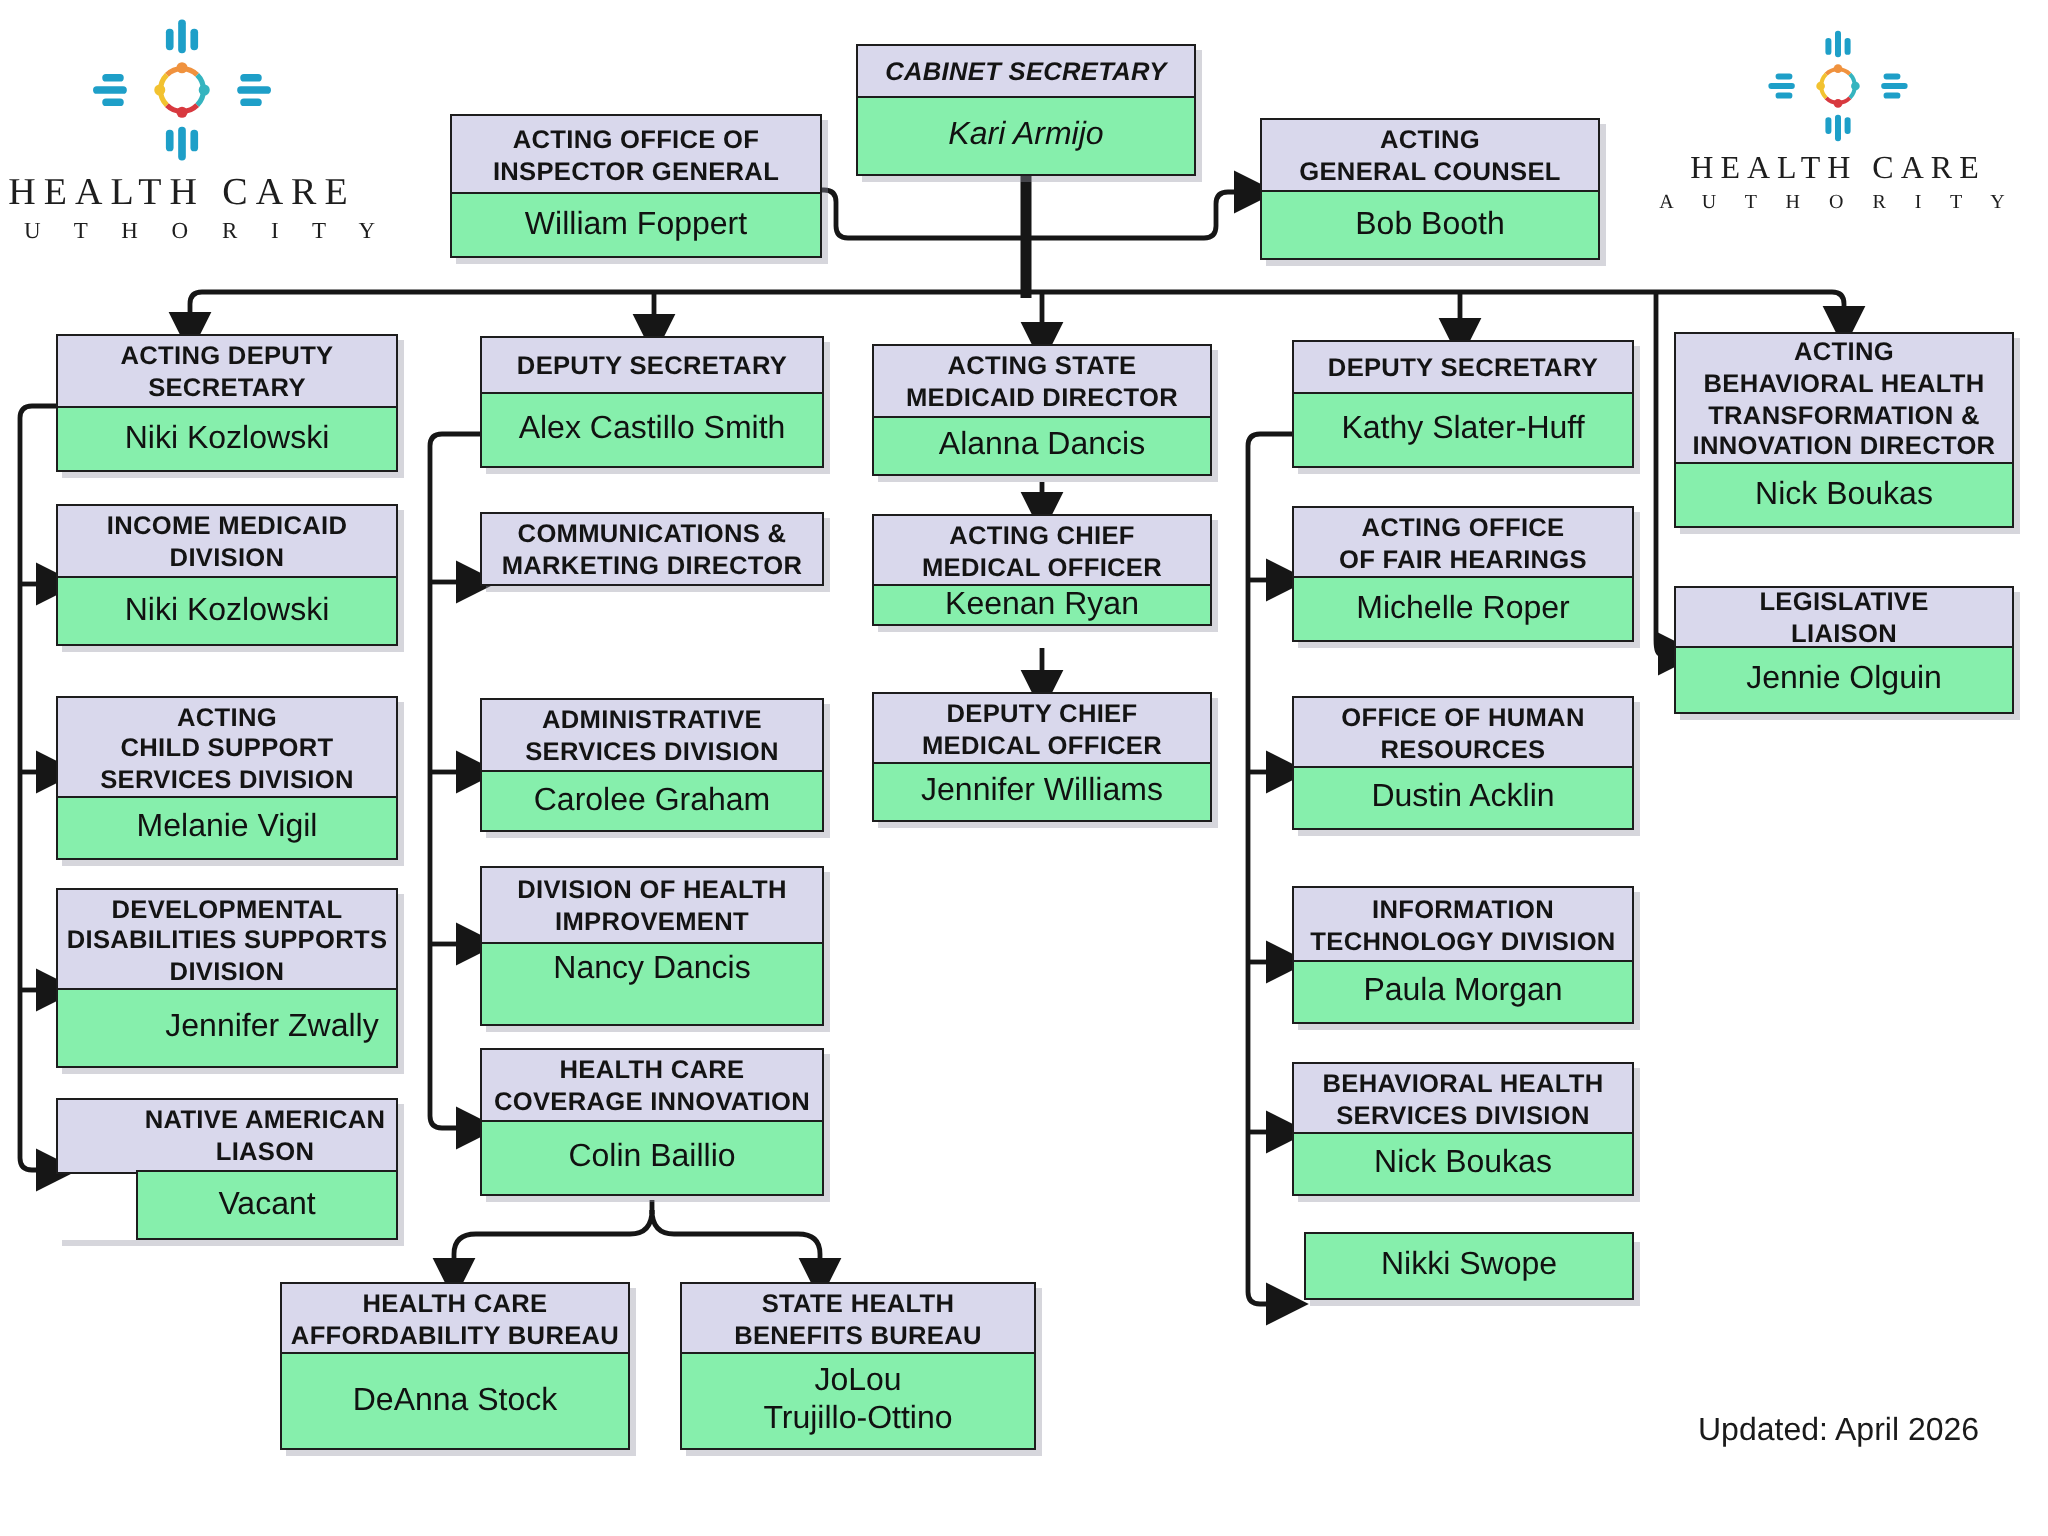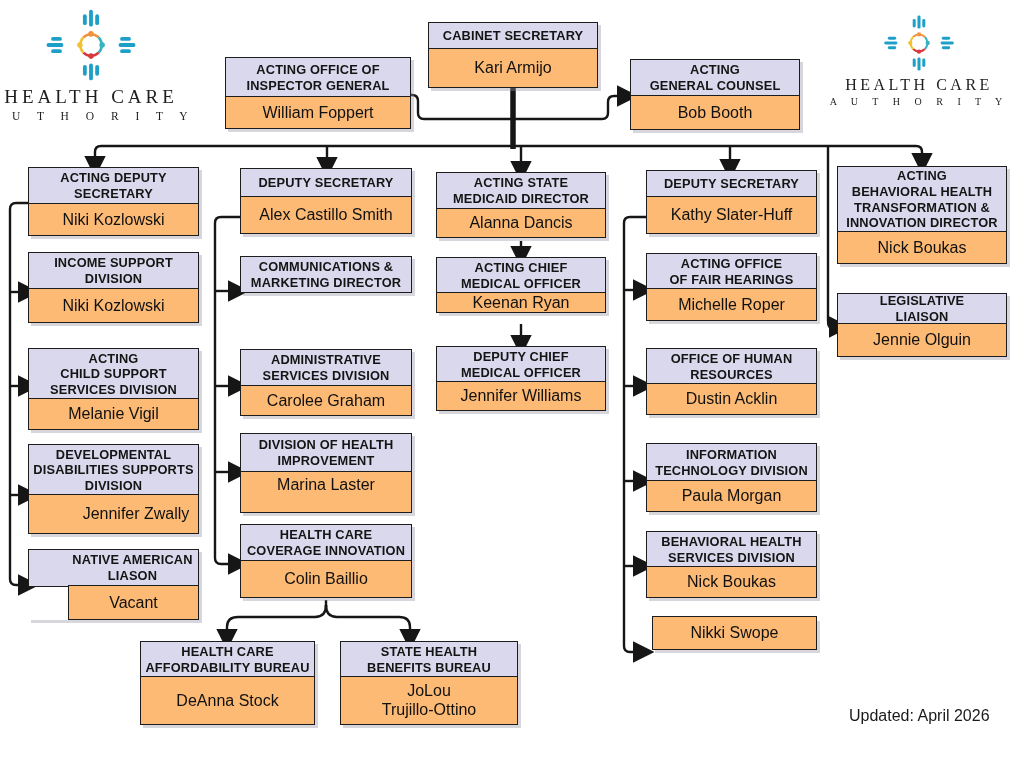--- a/index.html
+++ b/index.html
@@ -4,21 +4,21 @@
 <style>
   html,body{margin:0;padding:0;background:#ffffff;}
   .canvas{position:relative;width:1024px;height:768px;background:#ffffff;
           font-family:"Liberation Sans",sans-serif;overflow:hidden;}
   svg.wires{position:absolute;left:0;top:0;z-index:1;}
   .box{position:absolute;z-index:2;display:flex;flex-direction:column;
        box-shadow:3px 3px 0 rgba(148,148,164,.38);}
   .hd{background:#D9D8EC;border:1.7px solid #1d1d1d;font-weight:700;font-size:12.8px;
       line-height:1.22;letter-spacing:.15px;color:#141414;display:flex;align-items:center;
       justify-content:center;text-align:center;white-space:pre-line;box-sizing:border-box;padding:0 2px;}
-  .nm{background:#fdba74;border:1.7px solid #1d1d1d;margin-top:-1.7px;font-size:16px;color:#111;
+  .nm{background:#86efac;border:1.7px solid #1d1d1d;margin-top:-1.7px;font-size:16px;color:#111;
       line-height:1.15;display:flex;align-items:center;justify-content:center;text-align:center;
       white-space:pre-line;box-sizing:border-box;padding:0 2px;}
   .logo{position:absolute;z-index:2;display:flex;flex-direction:column;align-items:center;}
   .logo-line1{font-family:"Liberation Serif",serif;color:#1e1e1e;white-space:nowrap;}
   .logo-line2{font-family:"Liberation Serif",serif;color:#1e1e1e;white-space:nowrap;}
   .logo-lg .logo-line1{font-size:19px;letter-spacing:4px;margin-top:4px;}
   .logo-lg .logo-line2{font-size:11.5px;letter-spacing:7px;margin-top:2px;}
   .logo-sm .logo-line1{font-size:16px;letter-spacing:3.5px;margin-top:4px;}
   .logo-sm .logo-line2{font-size:10px;letter-spacing:6px;margin-top:2px;}
   .updated{position:absolute;z-index:2;font-size:16px;color:#1a1a1a;}
@@ -129,42 +129,42 @@
       </g>
       <circle cx="60" cy="33.5" r="3.6" fill="#F0923E"></circle>
       <circle cx="74.5" cy="48" r="3.6" fill="#35B4BF"></circle>
       <circle cx="60" cy="62.5" r="3.6" fill="#D8393F"></circle>
       <circle cx="45.5" cy="48" r="3.6" fill="#F2C230"></circle>
     </svg>
     <div class="logo-line1">HEALTH CARE</div>
     <div class="logo-line2">A U T H O R I T Y</div>
   </div>
 
-  <div class="box" style="left:428px;top:22px;width:170px;">
+  <div class="box" style="left:428px;top:22px;width:170px;font-style:italic;">
     <div class="hd" style="height:28px;">CABINET SECRETARY</div>
     <div class="nm" style="height:40px;">Kari Armijo</div>
   </div>
   <div class="box" style="left:225px;top:57px;width:186px;">
     <div class="hd" style="height:41px;">ACTING OFFICE OF
 INSPECTOR GENERAL</div>
     <div class="nm" style="height:33px;">William Foppert</div>
   </div>
   <div class="box" style="left:630px;top:59px;width:170px;">
     <div class="hd" style="height:38px;">ACTING
 GENERAL COUNSEL</div>
     <div class="nm" style="height:35px;">Bob Booth</div>
   </div>
 
   <div class="box" style="left:28px;top:167px;width:171px;">
     <div class="hd" style="height:38px;">ACTING DEPUTY
 SECRETARY</div>
     <div class="nm" style="height:33px;">Niki Kozlowski</div>
   </div>
   <div class="box" style="left:28px;top:252px;width:171px;">
-    <div class="hd" style="height:38px;">INCOME SUPPORT
+    <div class="hd" style="height:38px;">INCOME MEDICAID
 DIVISION</div>
     <div class="nm" style="height:35px;">Niki Kozlowski</div>
   </div>
   <div class="box" style="left:28px;top:348px;width:171px;">
     <div class="hd" style="height:52px;">ACTING
 CHILD SUPPORT
 SERVICES DIVISION</div>
     <div class="nm" style="height:32px;">Melanie Vigil</div>
   </div>
   <div class="box" style="left:28px;top:444px;width:171px;">
@@ -188,21 +188,21 @@
 MARKETING DIRECTOR</div>
   </div>
   <div class="box" style="left:240px;top:349px;width:172px;">
     <div class="hd" style="height:38px;">ADMINISTRATIVE
 SERVICES DIVISION</div>
     <div class="nm" style="height:31px;">Carolee Graham</div>
   </div>
   <div class="box" style="left:240px;top:433px;width:172px;">
     <div class="hd" style="height:40px;">DIVISION OF HEALTH
 IMPROVEMENT</div>
-    <div class="nm" style="height:42px;align-items:flex-start;padding-top:4px;">Marina Laster</div>
+    <div class="nm" style="height:42px;align-items:flex-start;padding-top:4px;">Nancy Dancis</div>
   </div>
   <div class="box" style="left:240px;top:524px;width:172px;">
     <div class="hd" style="height:38px;">HEALTH CARE
 COVERAGE INNOVATION</div>
     <div class="nm" style="height:38px;">Colin Baillio</div>
   </div>
 
   <div class="box" style="left:140px;top:641px;width:175px;">
     <div class="hd" style="height:37px;">HEALTH CARE
 AFFORDABILITY BUREAU</div>

